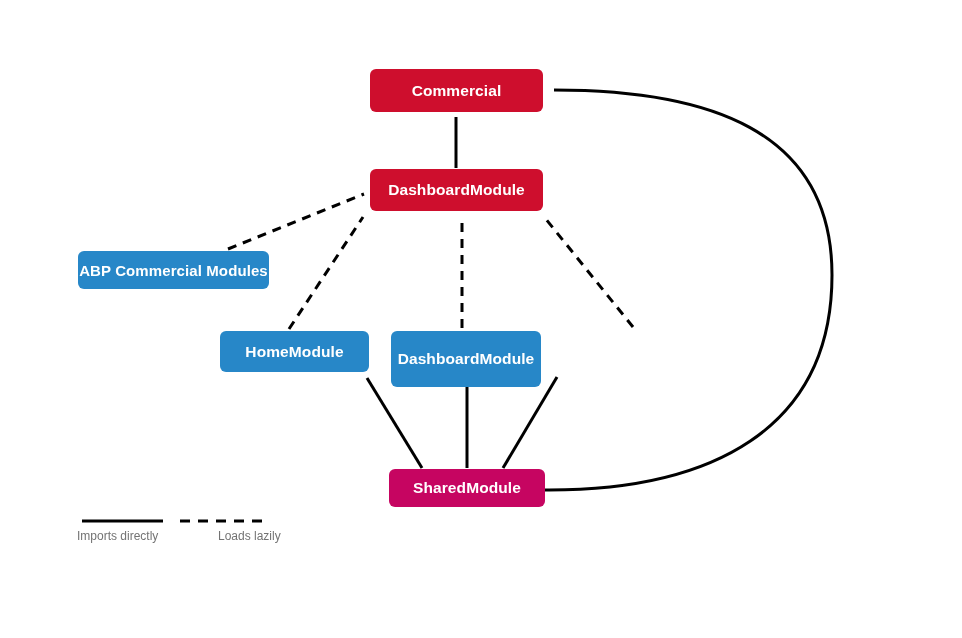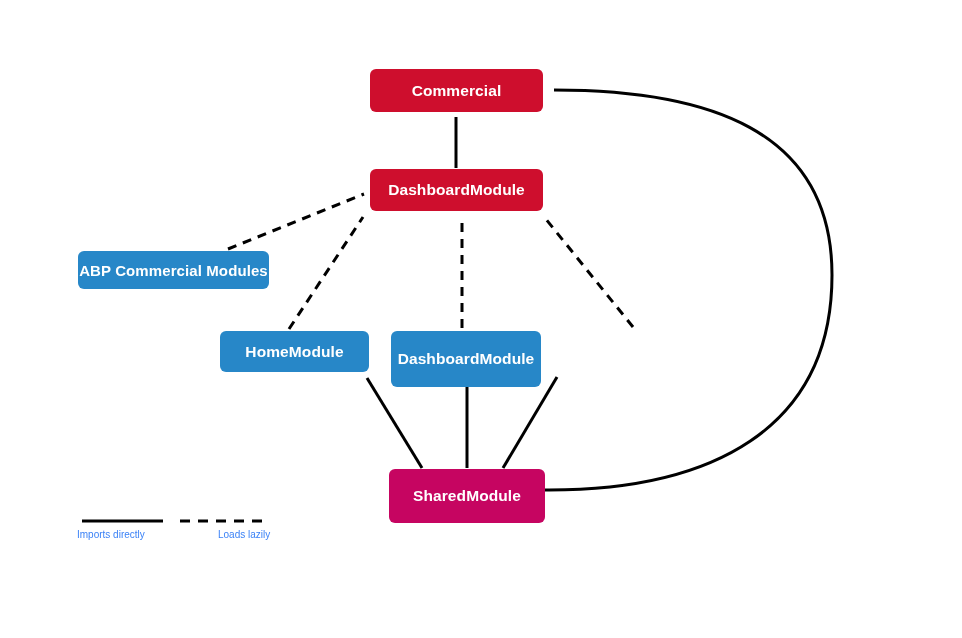--- a/index.html
+++ b/index.html
@@ -31,22 +31,22 @@
     font-size: 15.5px;
     display: flex;
     align-items: center;
     justify-content: center;
     text-align: center;
     white-space: nowrap;
     letter-spacing: 0.1px;
   }
   .legend-label {
     position: absolute;
-    font-size: 10px;
-    color: #3b82f6;
+    font-size: 12px;
+    color: #737373;
     white-space: nowrap;
   }
   path, line { fill: none; }
 </style>
 </head>
 <body>
 
 <div class="canvas">
 
   <svg class="edge-layer" width="962" height="638" viewBox="0 0 962 638" xmlns="http://www.w3.org/2000/svg">
@@ -82,19 +82,19 @@
 
   <div class="node" style="left: 370px; top: 169px; width: 173px; height: 42px; background-color: rgb(206, 14, 45);">DashboardModule</div>
 
   <div class="node" style="left: 78px; top: 251px; width: 191px; height: 38px; font-size: 15px; background-color: rgb(39, 135, 200);">ABP Commercial Modules</div>
 
   <div class="node" style="left: 220px; top: 331px; width: 149px; height: 41px; background-color: rgb(39, 135, 200);">HomeModule</div>
 
   <div class="node" style="left: 391px; top: 331px; width: 150px; height: 56px; background-color: rgb(39, 135, 200);">DashboardModule</div>
 
 
-  <div class="node" style="left: 389px; top: 469px; width: 156px; height: 54px; background-color: rgb(198, 5, 97);">SharedModule</div>
+  <div class="node" style="left: 389px; top: 469px; width: 156px; height: 38px; background-color: rgb(198, 5, 97);">SharedModule</div>
 
   <div class="legend-label" style="left:77px; top:529px;">Imports directly</div>
 
   <div class="legend-label" style="left:186px; top:529px;margin-left:32px;">Loads lazily</div>
 
 </div>
 
 </body></html>

